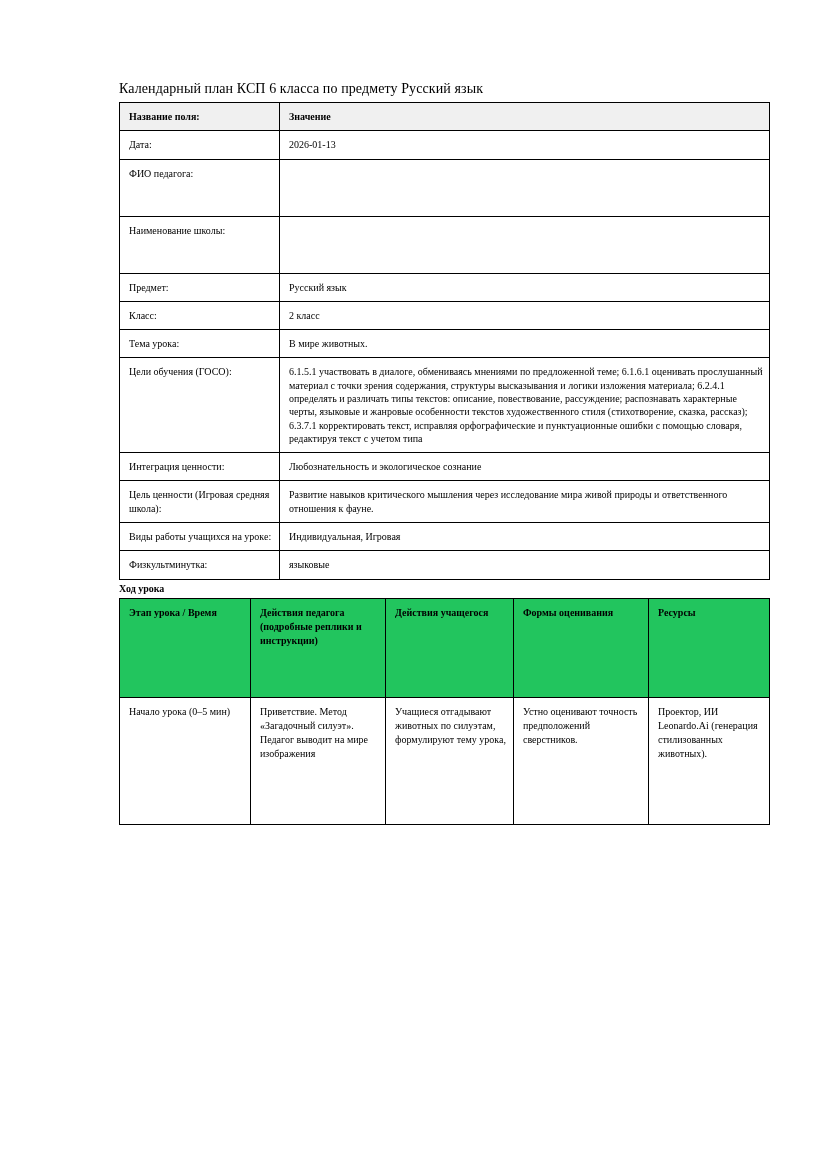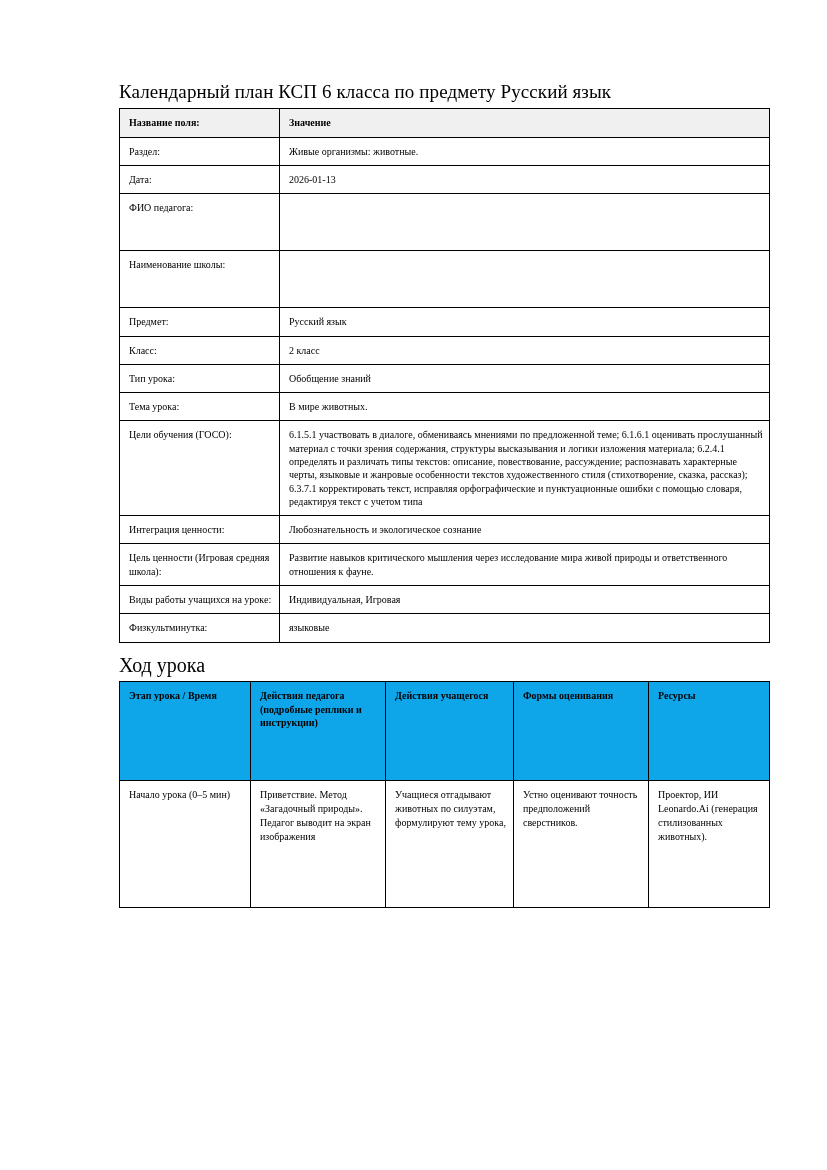--- a/index.html
+++ b/index.html
@@ -23,31 +23,31 @@
     box-sizing: border-box;
     padding: 0;
   }
   .content {
     position: absolute;
     left: 119px;
     top: 80px;
     width: 650px;
   }
   .doc-title {
-    font-size: 19px;
+    font-size: 14px;
     line-height: 1.28;
     margin: 0 0 4px 0;
     font-weight: normal;
     letter-spacing: 0.1px;
   }
   .section-caption {
-    font-size: 20px;
+    font-size: 10px;
     line-height: 1.28;
-    margin: 10px 0 3px 0;
-    font-weight: normal;
+    margin: 3px 0 3px 0;
+    font-weight: bold;
   }
   table.kt {
     border-collapse: collapse;
     width: 650px;
     table-layout: fixed;
     border: 1.4px solid #000000;
   }
   table.kt td, table.kt th {
     border: 1.1px solid #000000;
     padding: 7px 2px 7px 9px;
@@ -72,21 +72,21 @@
   
   table.fields tr.r-blank td { height: 42px; }
 
   
   table.flow col.f1 { width: 131px; }
   table.flow col.f2 { width: 135px; }
   table.flow col.f3 { width: 128px; }
   table.flow col.f4 { width: 135px; }
   table.flow col.f5 { width: 121px; }
   table.flow th {
-    background: #0ea5e9;
+    background: #22c55e;
     font-weight: bold;
     line-height: 1.36;
   }
   table.flow td {
     line-height: 1.38;
   }
   table.flow tr.header-row th { height: 84px; vertical-align: top; }
   table.flow tr.body-row td { height: 112px; vertical-align: top; }
 </style>
 </head>
@@ -100,47 +100,39 @@
     <table class="kt fields">
       <colgroup>
           <col class="c1">
           <col class="c2">
         </colgroup>
       <tbody id="fields-body">
         <tr class="head">
           <th>Название поля:</th>
           <th>Значение</th>
         </tr>
-      <tr>
-            <td class="label">Раздел:</td>
-            <td class="value">Живые организмы: животные.</td>
-          </tr>
           <tr>
             <td class="label">Дата:</td>
             <td class="value">2026-01-13</td>
           </tr>
           <tr class="r-blank">
             <td class="label">ФИО педагога:</td>
             <td class="value"></td>
           </tr>
           <tr class="r-blank">
             <td class="label">Наименование школы:</td>
             <td class="value"></td>
           </tr>
           <tr>
             <td class="label">Предмет:</td>
             <td class="value">Русский язык</td>
           </tr>
           <tr>
             <td class="label">Класс:</td>
             <td class="value">2 класс</td>
-          </tr>
-          <tr>
-            <td class="label">Тип урока:</td>
-            <td class="value">Обобщение знаний</td>
           </tr>
           <tr>
             <td class="label">Тема урока:</td>
             <td class="value">В мире животных.</td>
           </tr>
           <tr>
             <td class="label">Цели обучения (ГОСО):</td>
             <td class="value">6.1.5.1 участвовать в диалоге, обмениваясь мнениями по предложенной теме; 6.1.6.1 оценивать прослушанный материал с точки зрения содержания, структуры высказывания и логики изложения материала; 6.2.4.1 определять и различать типы текстов: описание, повествование, рассуждение; распознавать характерные черты, языковые и жанровые особенности текстов художественного стиля (стихотворение, сказка, рассказ); 6.3.7.1 корректировать текст, исправляя орфографические и пунктуационные ошибки с помощью словаря, редактируя текст с учетом типа</td>
           </tr>
           <tr>
@@ -177,21 +169,21 @@
             <th>Этап урока / Время</th>
             <th>Действия педагога (подробные реплики и инструкции)</th>
             <th>Действия учащегося</th>
             <th>Формы оценивания</th>
             <th>Ресурсы</th>
           </tr>
       </thead>
       <tbody id="flow-body">
           <tr class="body-row">
             <td>Начало урока (0–5 мин)</td>
-            <td>Приветствие. Метод «Загадочный природы». Педагог выводит на экран изображения</td>
+            <td>Приветствие. Метод «Загадочный силуэт». Педагог выводит на мире изображения</td>
             <td>Учащиеся отгадывают животных по силуэтам, формулируют тему урока,</td>
             <td>Устно оценивают точность предположений сверстников.</td>
             <td>Проектор, ИИ Leonardo.Ai (генерация стилизованных животных).</td>
           </tr>
         </tbody>
     </table>
 
   </div>
 </div>
 

